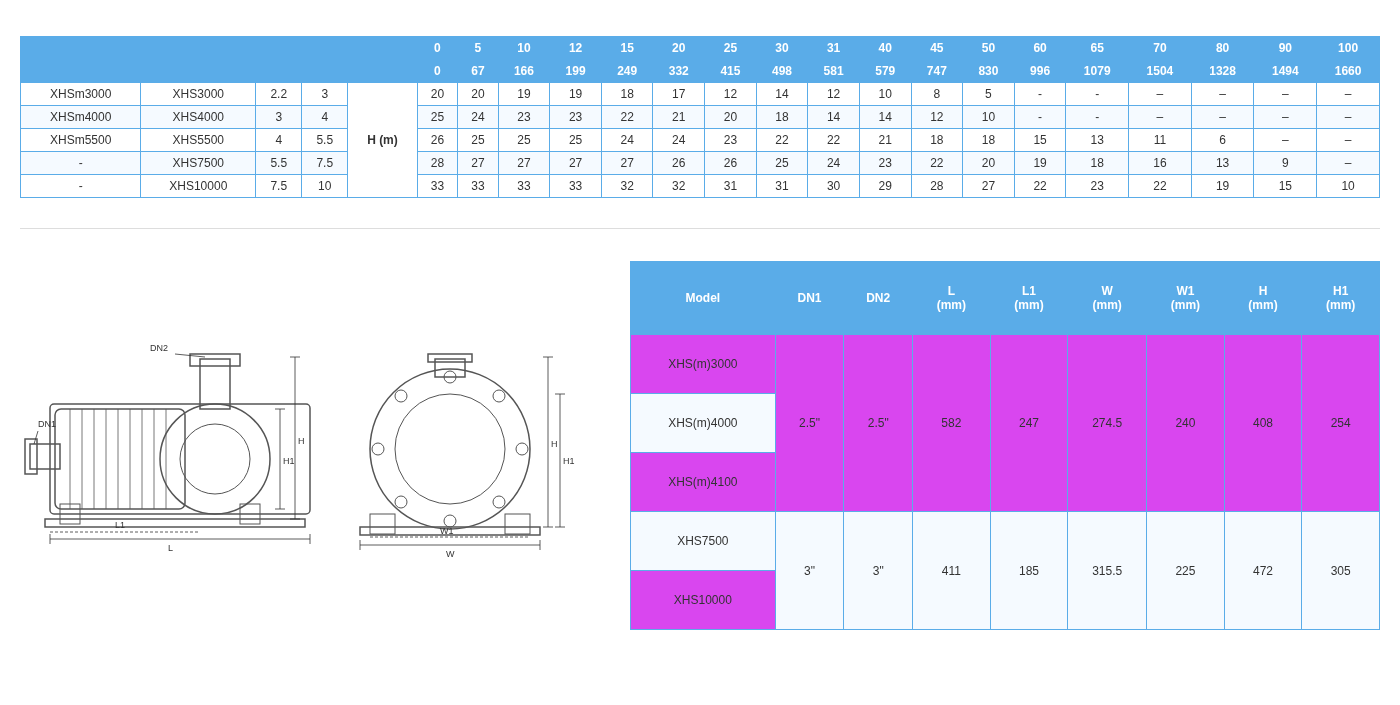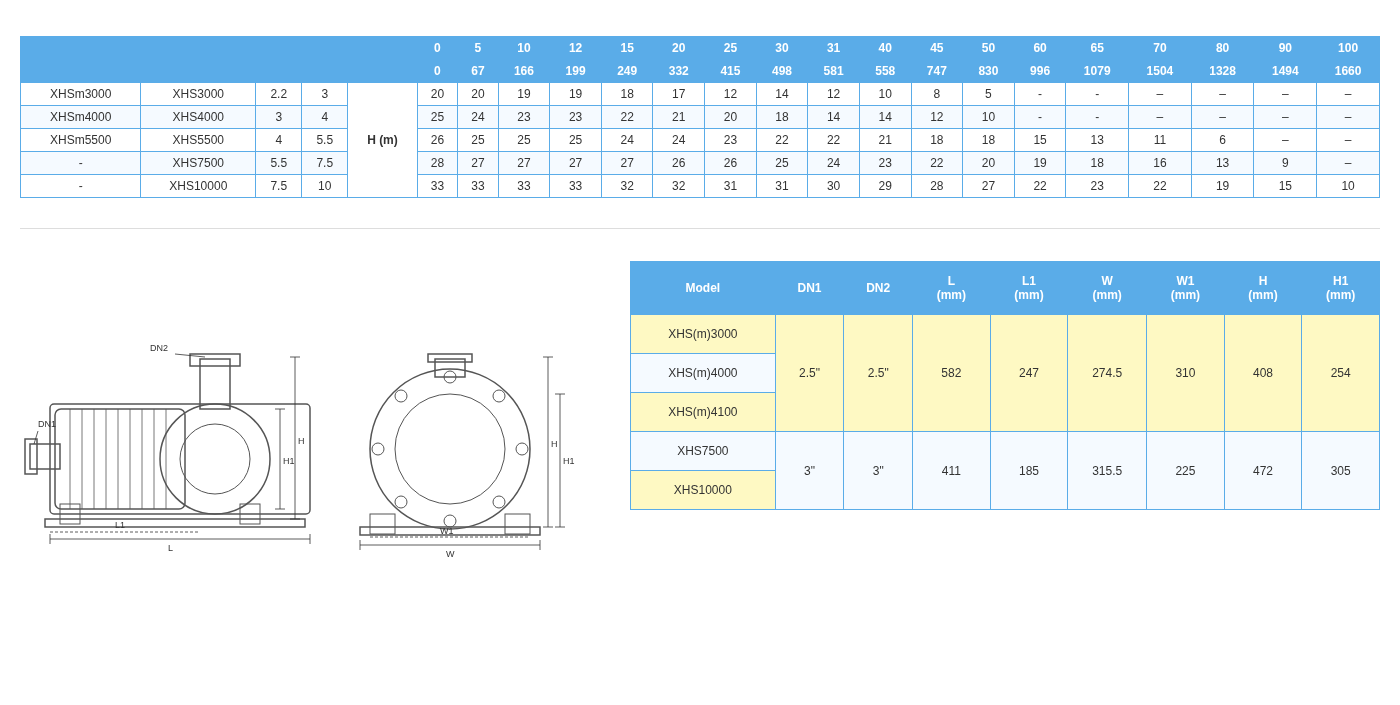--- a/index.html
+++ b/index.html
@@ -103,31 +103,31 @@
 
     .dim-table {
       width: 100%;
       border-collapse: collapse;
       font-size: 12px;
     }
 
     .dim-table th, .dim-table td {
       border: 1px solid #5aace8;
       text-align: center;
-      padding: 12px 8px;
+      padding: 22px 8px;
     }
 
     .dim-table thead tr th {
       background-color: #5aace8;
       color: #fff;
       font-weight: bold;
     }
 
     .dim-table tbody tr td {
-      background-color: #fef9c3;
+      background-color: #d946ef;
     }
 
     .dim-table tbody tr:nth-child(even) td {
       background-color: #f5faff;
     }
   </style>
 </head>
 <body>
 
 <h1 class="page-title"></h1>
@@ -166,21 +166,21 @@
         <th></th>
         <th>0</th>
         <th>67</th>
         <th>166</th>
         <th>199</th>
         <th>249</th>
         <th>332</th>
         <th>415</th>
         <th>498</th>
         <th>581</th>
-        <th>558</th>
+        <th>579</th>
         <th>747</th>
         <th>830</th>
         <th>996</th>
         <th>1079</th>
         <th>1504</th>
         <th>1328</th>
         <th>1494</th>
         <th>1660</th>
       </tr>
     </thead>
@@ -427,21 +427,21 @@
         </tr>
       </thead>
       <tbody id="dim-tbody">
       <tr>
             <td>XHS(m)3000</td>
             <td rowspan="3">2.5"</td>
             <td rowspan="3">2.5"</td>
             <td rowspan="3">582</td>
             <td rowspan="3">247</td>
             <td rowspan="3">274.5</td>
-            <td rowspan="3">310</td>
+            <td rowspan="3">240</td>
             <td rowspan="3">408</td>
             <td rowspan="3">254</td>
           </tr>
           <tr>
             <td>XHS(m)4000</td>
           </tr>
           <tr>
             <td>XHS(m)4100</td>
           </tr>
           <tr>

